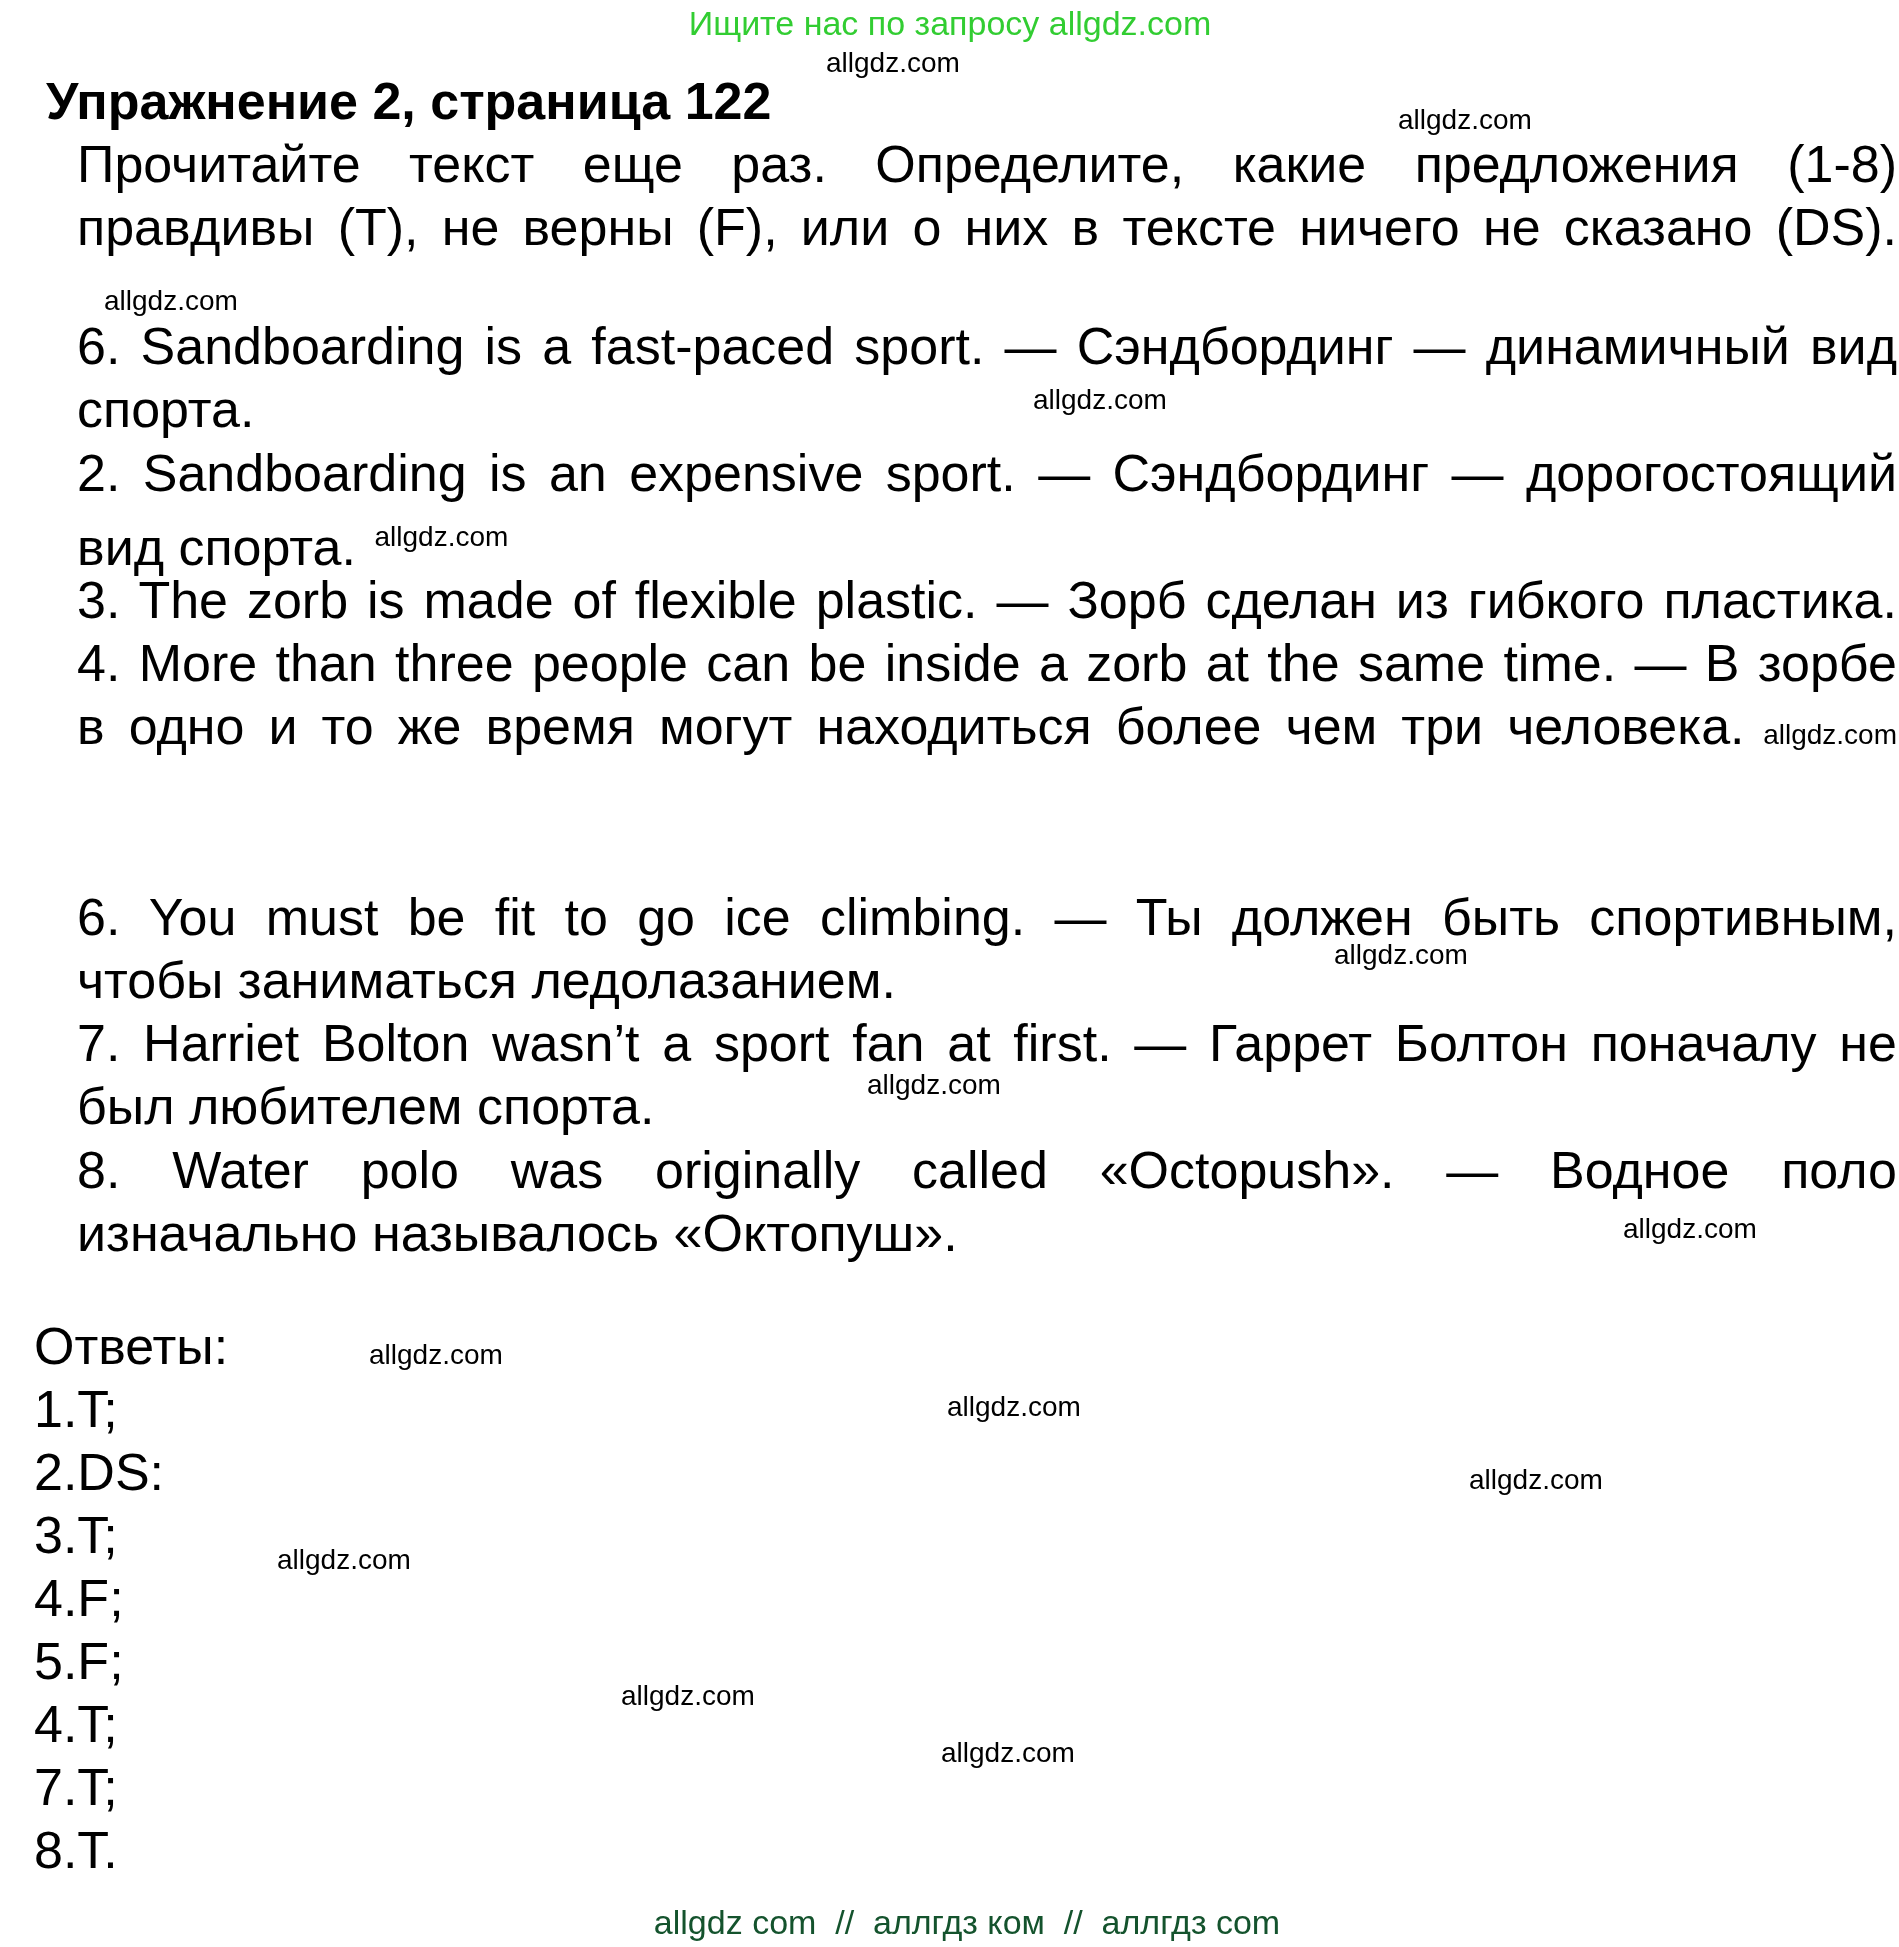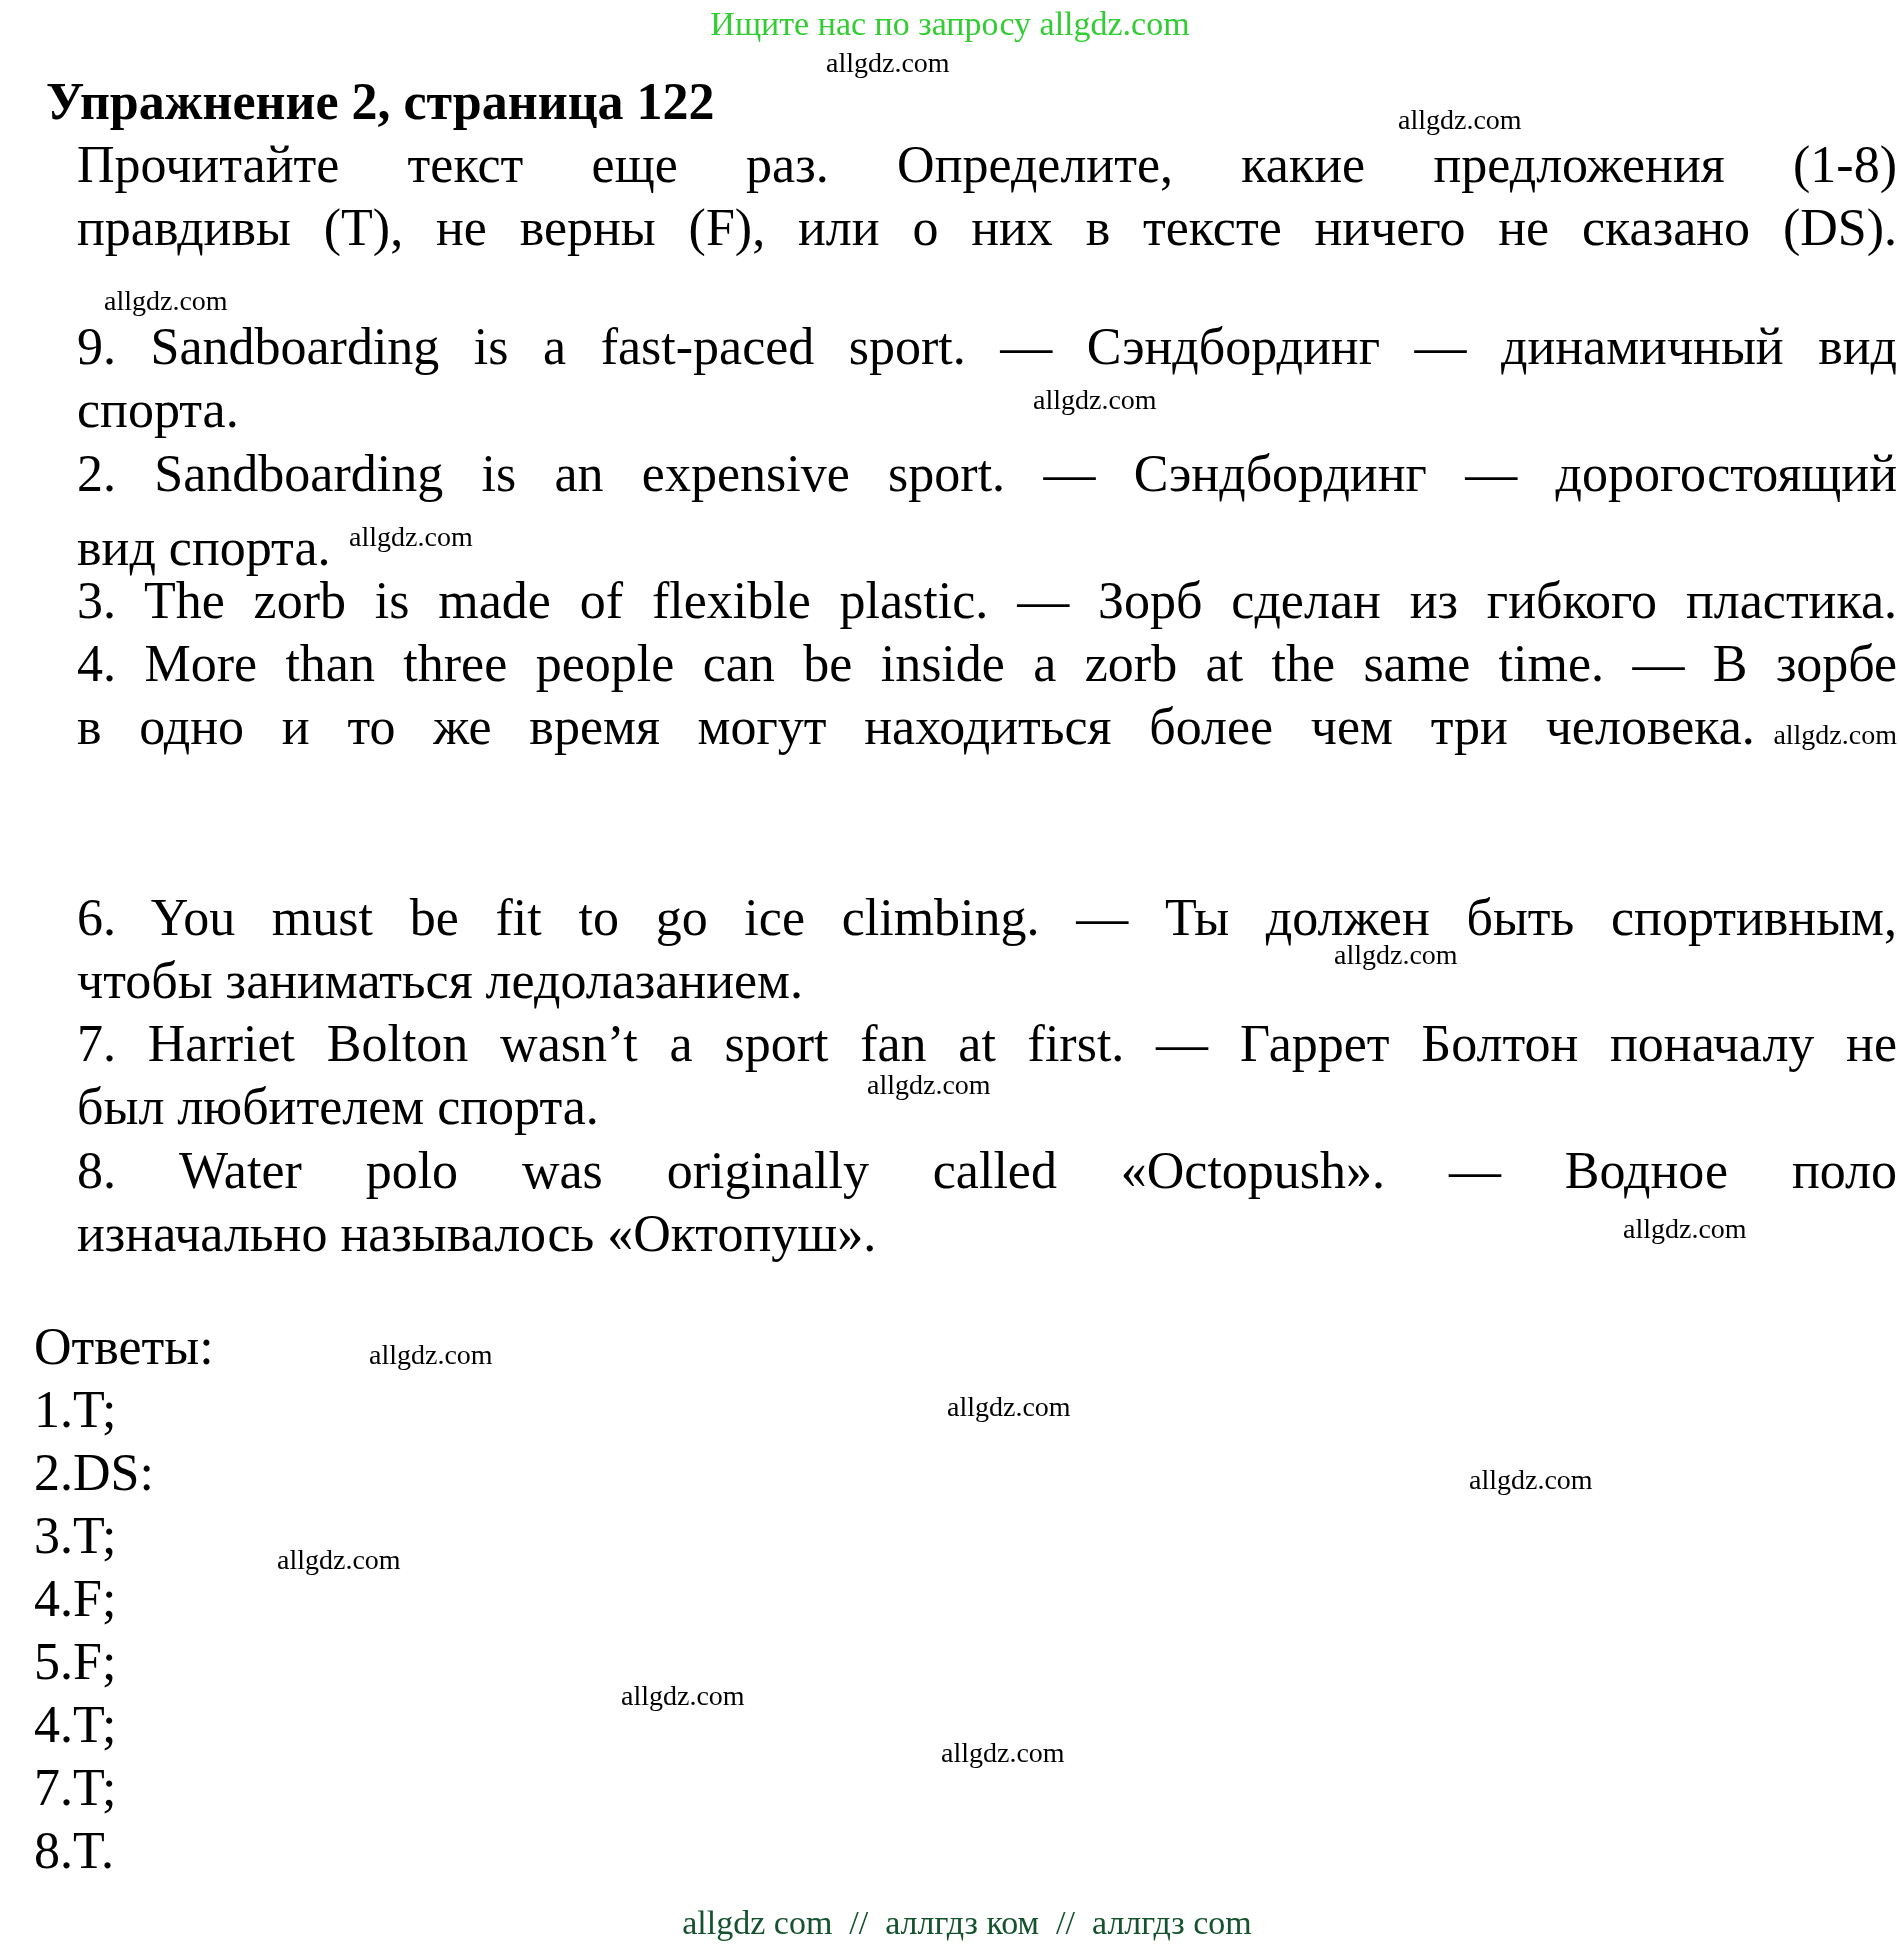--- a/index.html
+++ b/index.html
@@ -1,21 +1,21 @@
 <!DOCTYPE html>
 <html style="font-size:15px"><head>
 <meta charset="utf-8">
 <style>
   html, body { margin: 0; padding: 0; background: #ffffff; }
   .page {
     position: relative;
     width: 1900px;
     height: 1947px;
     background: #ffffff;
-    font-family: Liberation Serif, serif;
+    font-family: Liberation Sans, sans-serif;
     color: #000000;
     overflow: hidden;
     border-radius: 9px;
   }
   .banner {
     position: absolute;
     top: 1.9px; left: 0; width: 100%;
     text-align: center;
     font-size: 34px;
     line-height: 43px;
@@ -98,21 +98,21 @@
   <span class="wm" style="left:941px; top:1737px;">allgdz.com</span>
 
   <h1 class="heading">Упражнение 2, страница 122</h1>
 
   <div class="textblock" style="top:133px;">
     <div class="ln stretch">Прочитайте текст еще раз. Определите, какие предложения (1-8)</div>
     <div class="ln stretch">правдивы (Т), не верны (F), или о них в тексте ничего не сказано (DS).</div>
   </div>
 
   <div class="textblock" style="top:315px;">
-    <div class="ln stretch">9. Sandboarding is a fast-paced sport. — Сэндбординг — динамичный вид</div>
+    <div class="ln stretch">6. Sandboarding is a fast-paced sport. — Сэндбординг — динамичный вид</div>
     <div class="ln">спорта.</div>
   </div>
 
   <div class="textblock" style="top:442px;">
     <div class="ln stretch">2. Sandboarding is an expensive sport. — Сэндбординг — дорогостоящий</div>
     <div class="ln"><span>вид спорта.</span><span class="wm-inline sup-sm">allgdz.com</span></div>
   </div>
 
   <div class="textblock" style="top:569px;">
     <div class="ln stretch">3. The zorb is made of flexible plastic. — Зорб сделан из гибкого пластика.</div>

